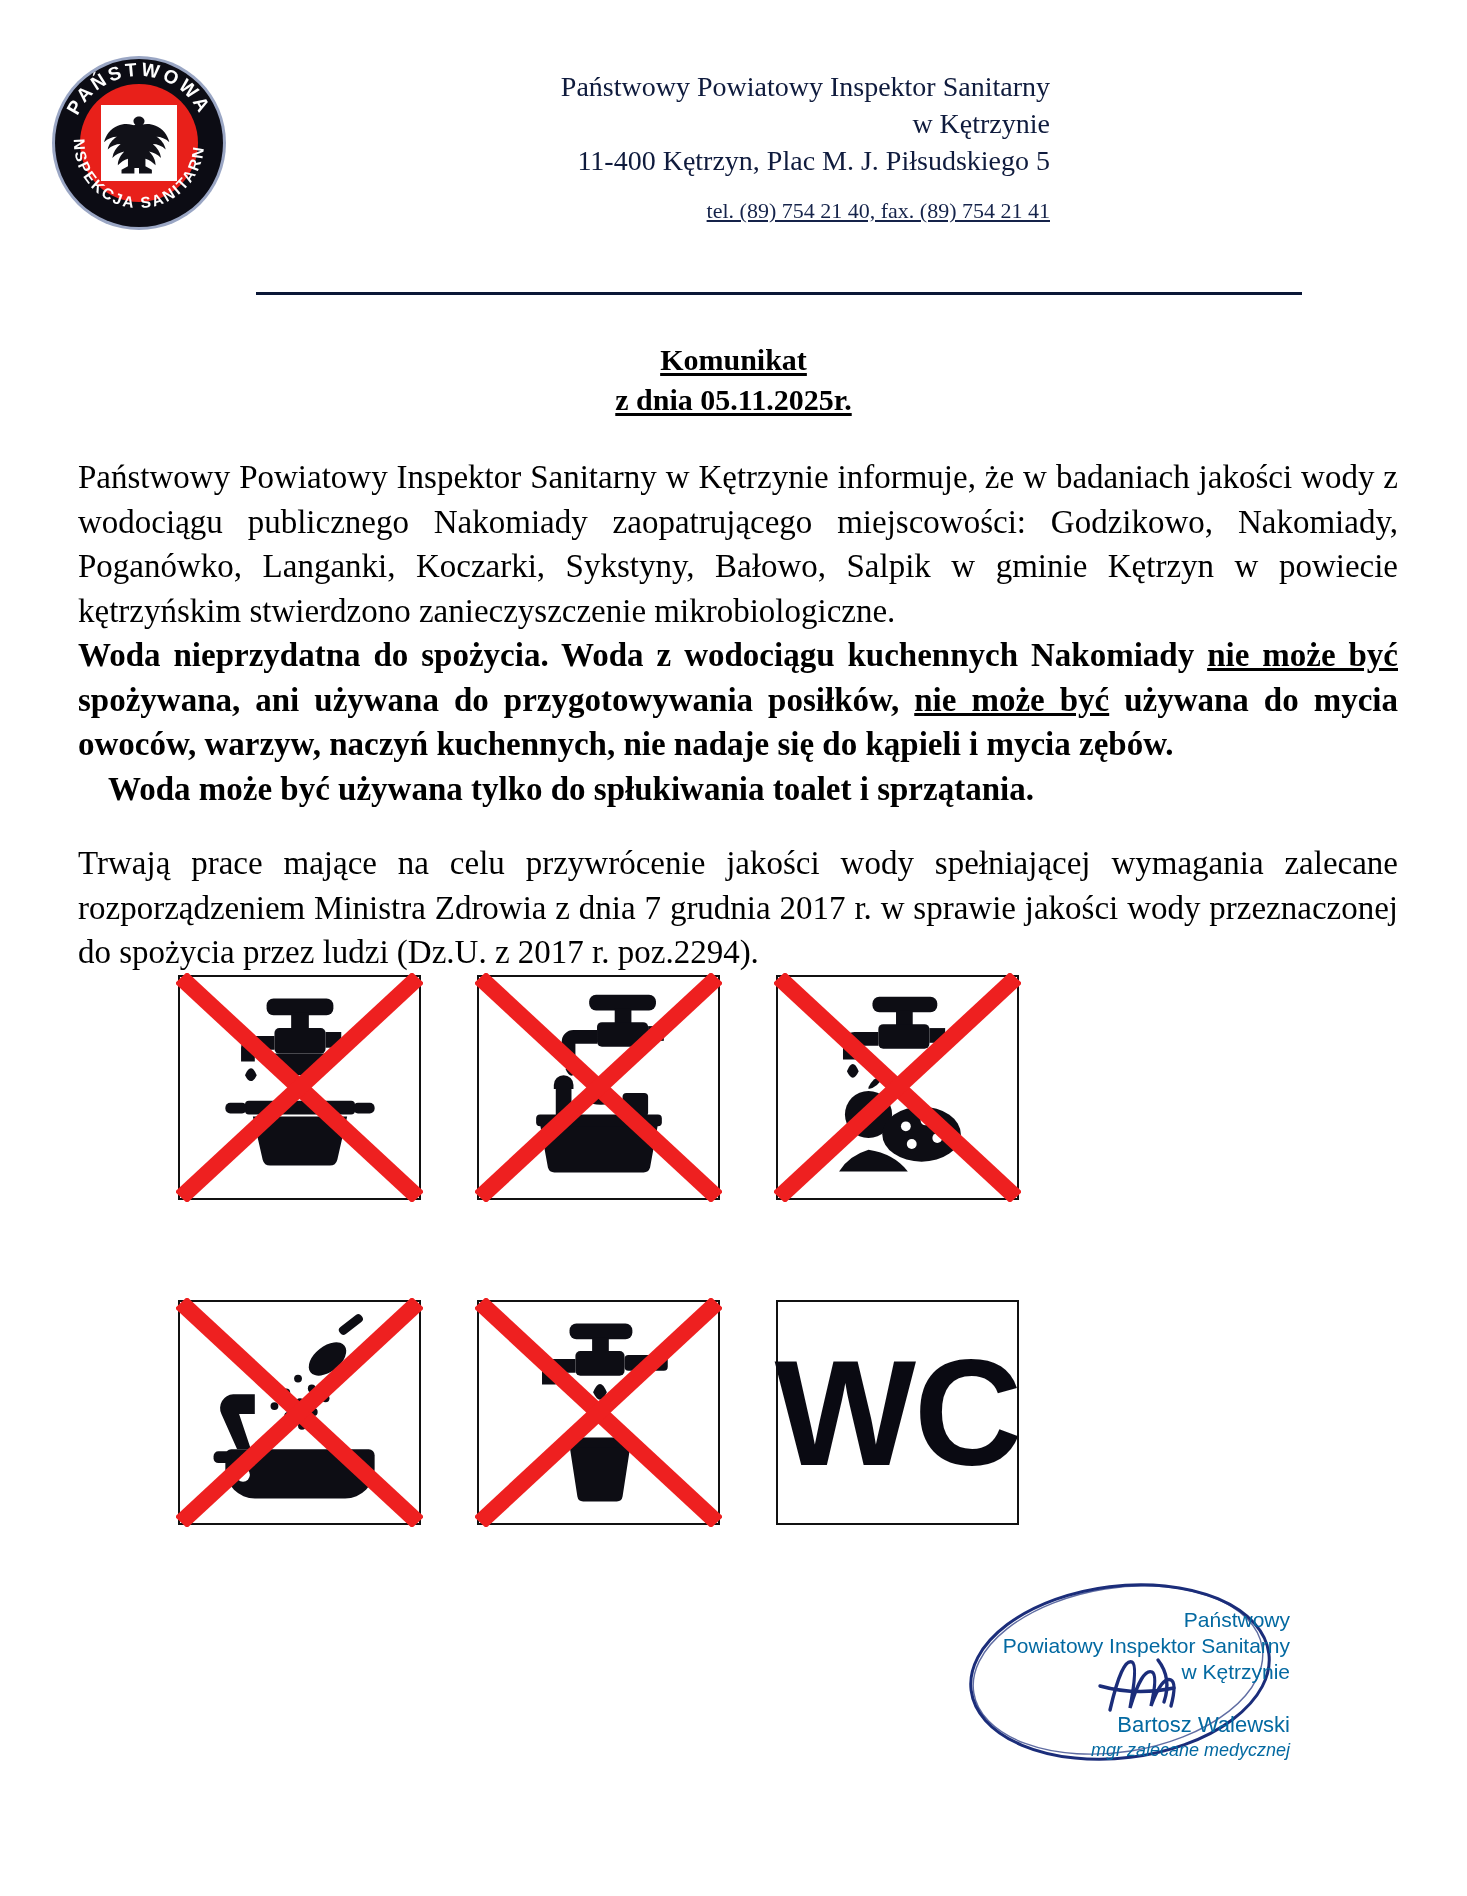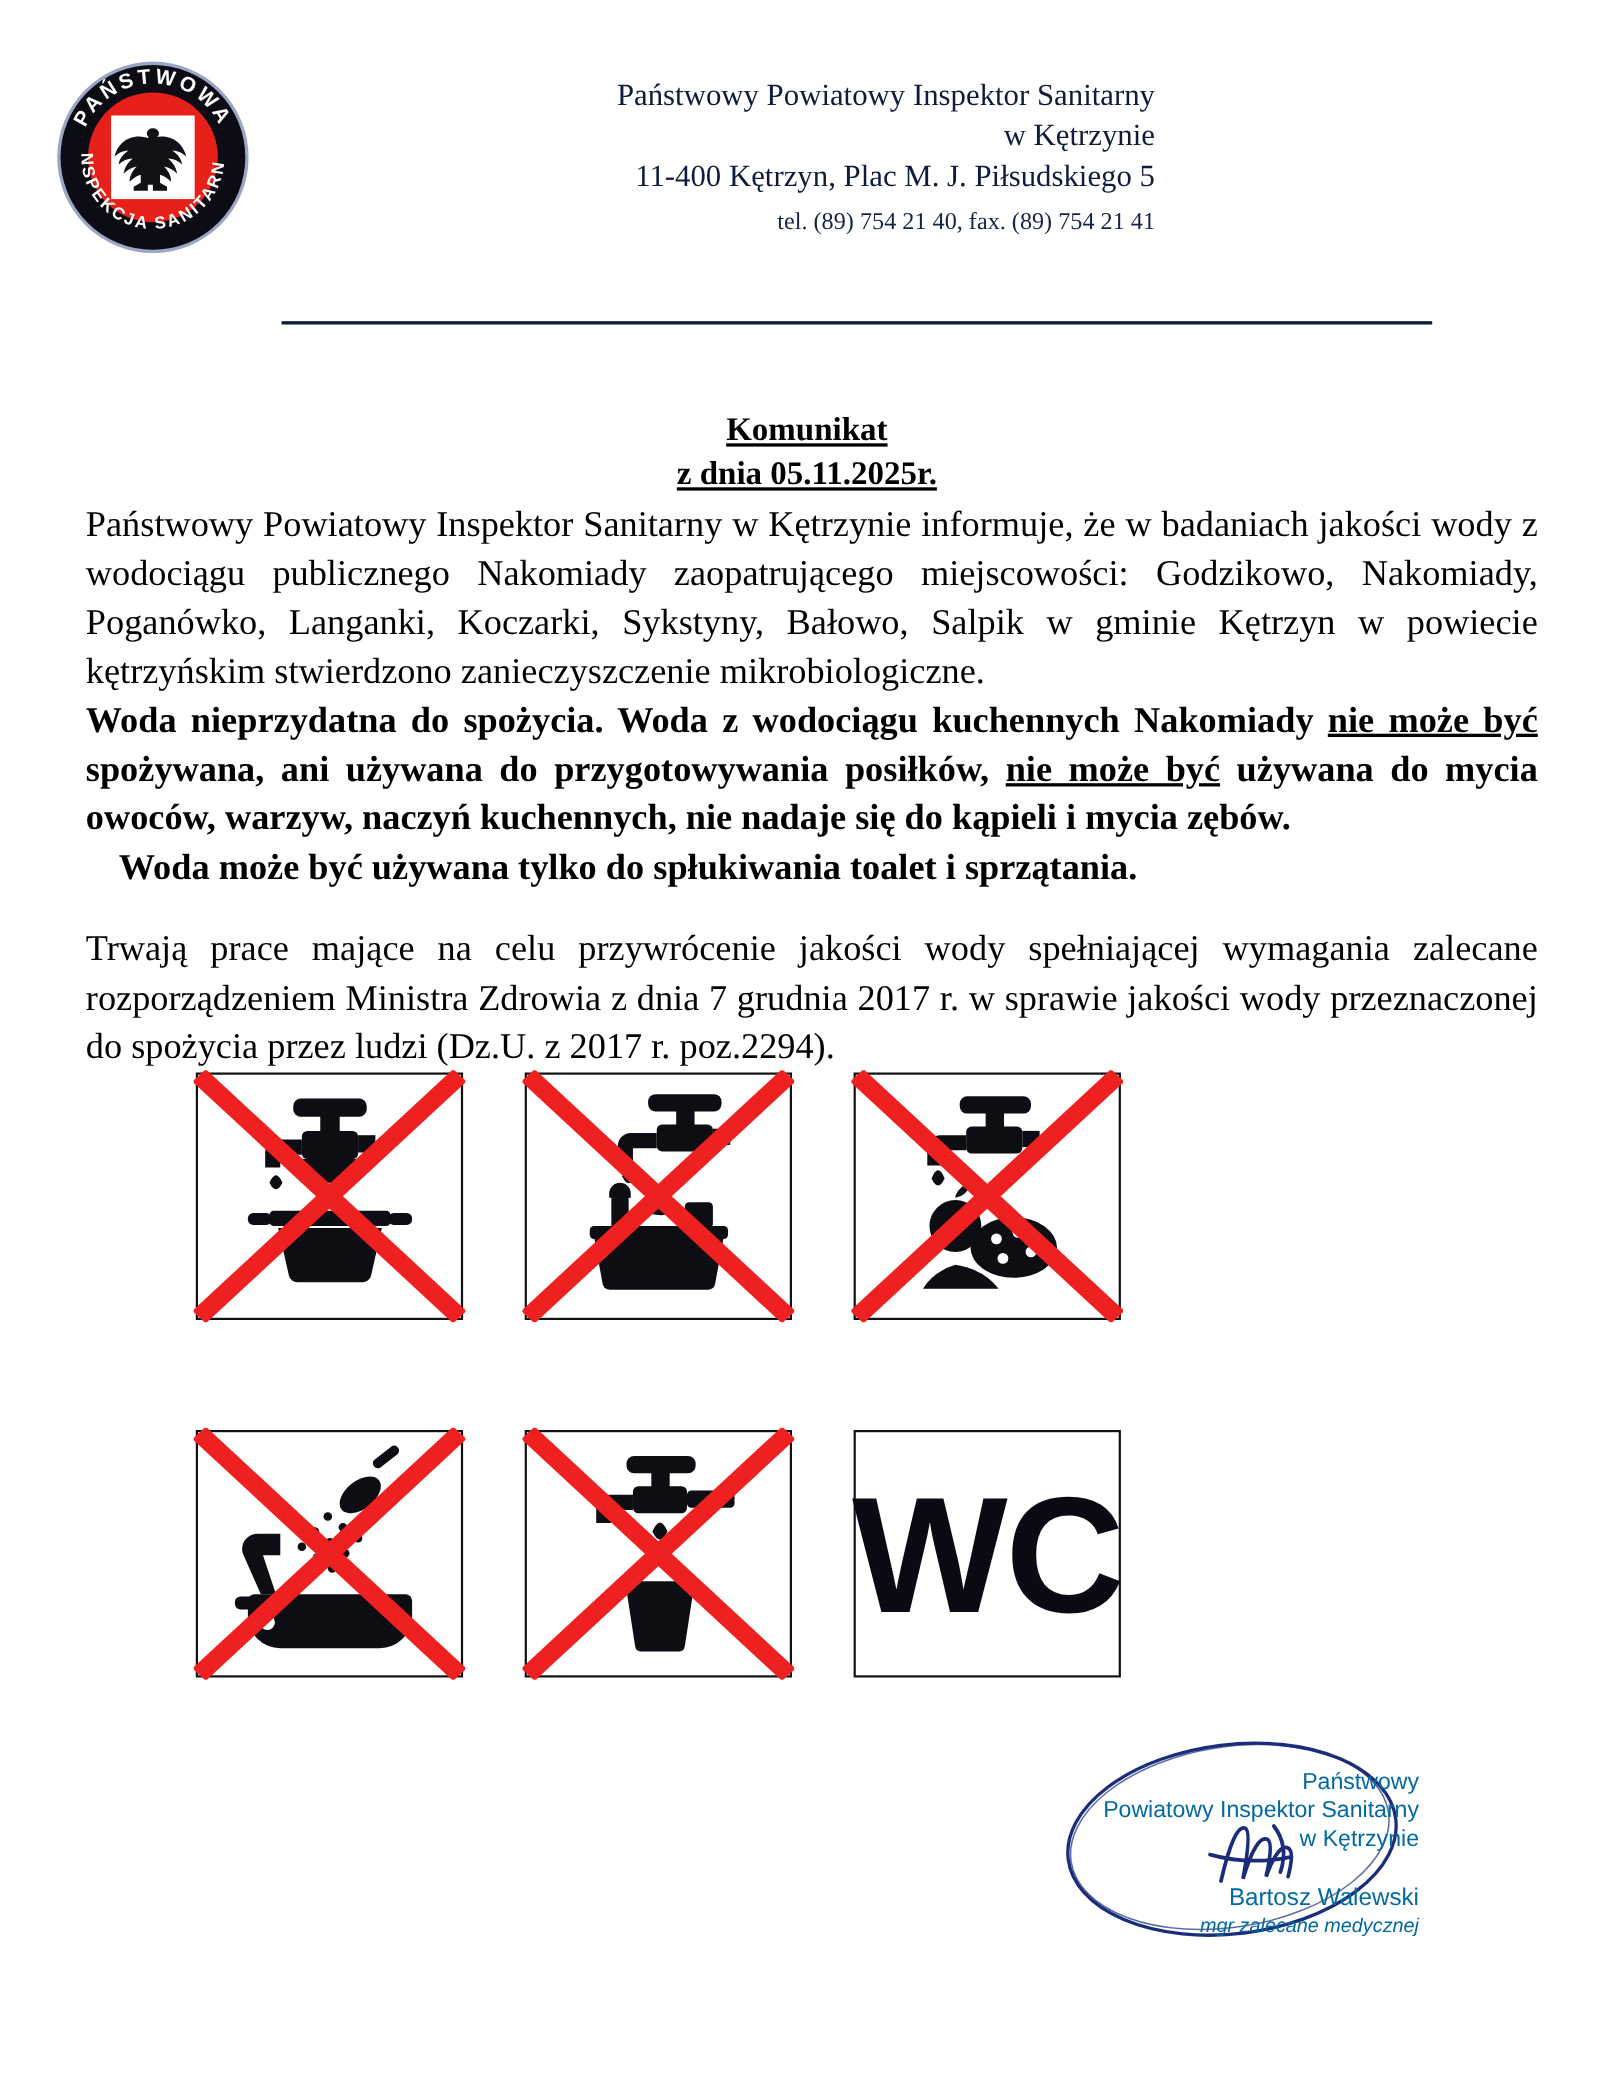--- a/index.html
+++ b/index.html
@@ -19,32 +19,32 @@
 
   .logo { position:absolute; left:48px; top:52px; width:182px; height:182px; }
   .logo svg { display:block; }
 
   .org-block {
     position:absolute; left:330px; top:68px; width:720px;
     text-align:right; color:#0f1b3d;
     font-size:28px; line-height:1.33;
   }
   .org-block .line { white-space:nowrap; }
-  .org-tel { margin-top:6px; font-size:22px; color:#15234a; }
+  .org-tel { margin-top:16px; font-size:22px; color:#15234a;text-decoration:underline; }
 
   .rule {
     position:absolute; left:256px; top:292px; width:1046px; height:3px;
     background:#0a1736;
   }
 
   
   .title-block {
     position:absolute; left:0; top:340px; width:1467px;
     text-align:center;
-    font-weight:bold; font-size:30px; line-height:1.32;margin-top:31px;
+    font-weight:bold; font-size:30px; line-height:1.32;
   }
   .title-block .t { text-decoration:underline; text-underline-offset:3px; }
 
   
   .body-text {
     position:absolute; left:78px; top:455px; width:1320px;
     font-size:33px; line-height:1.35;
   }
   p.just { text-align:justify; margin:0 0 0 0; }
   p.just.last { text-align:left;margin-left:30px; }

